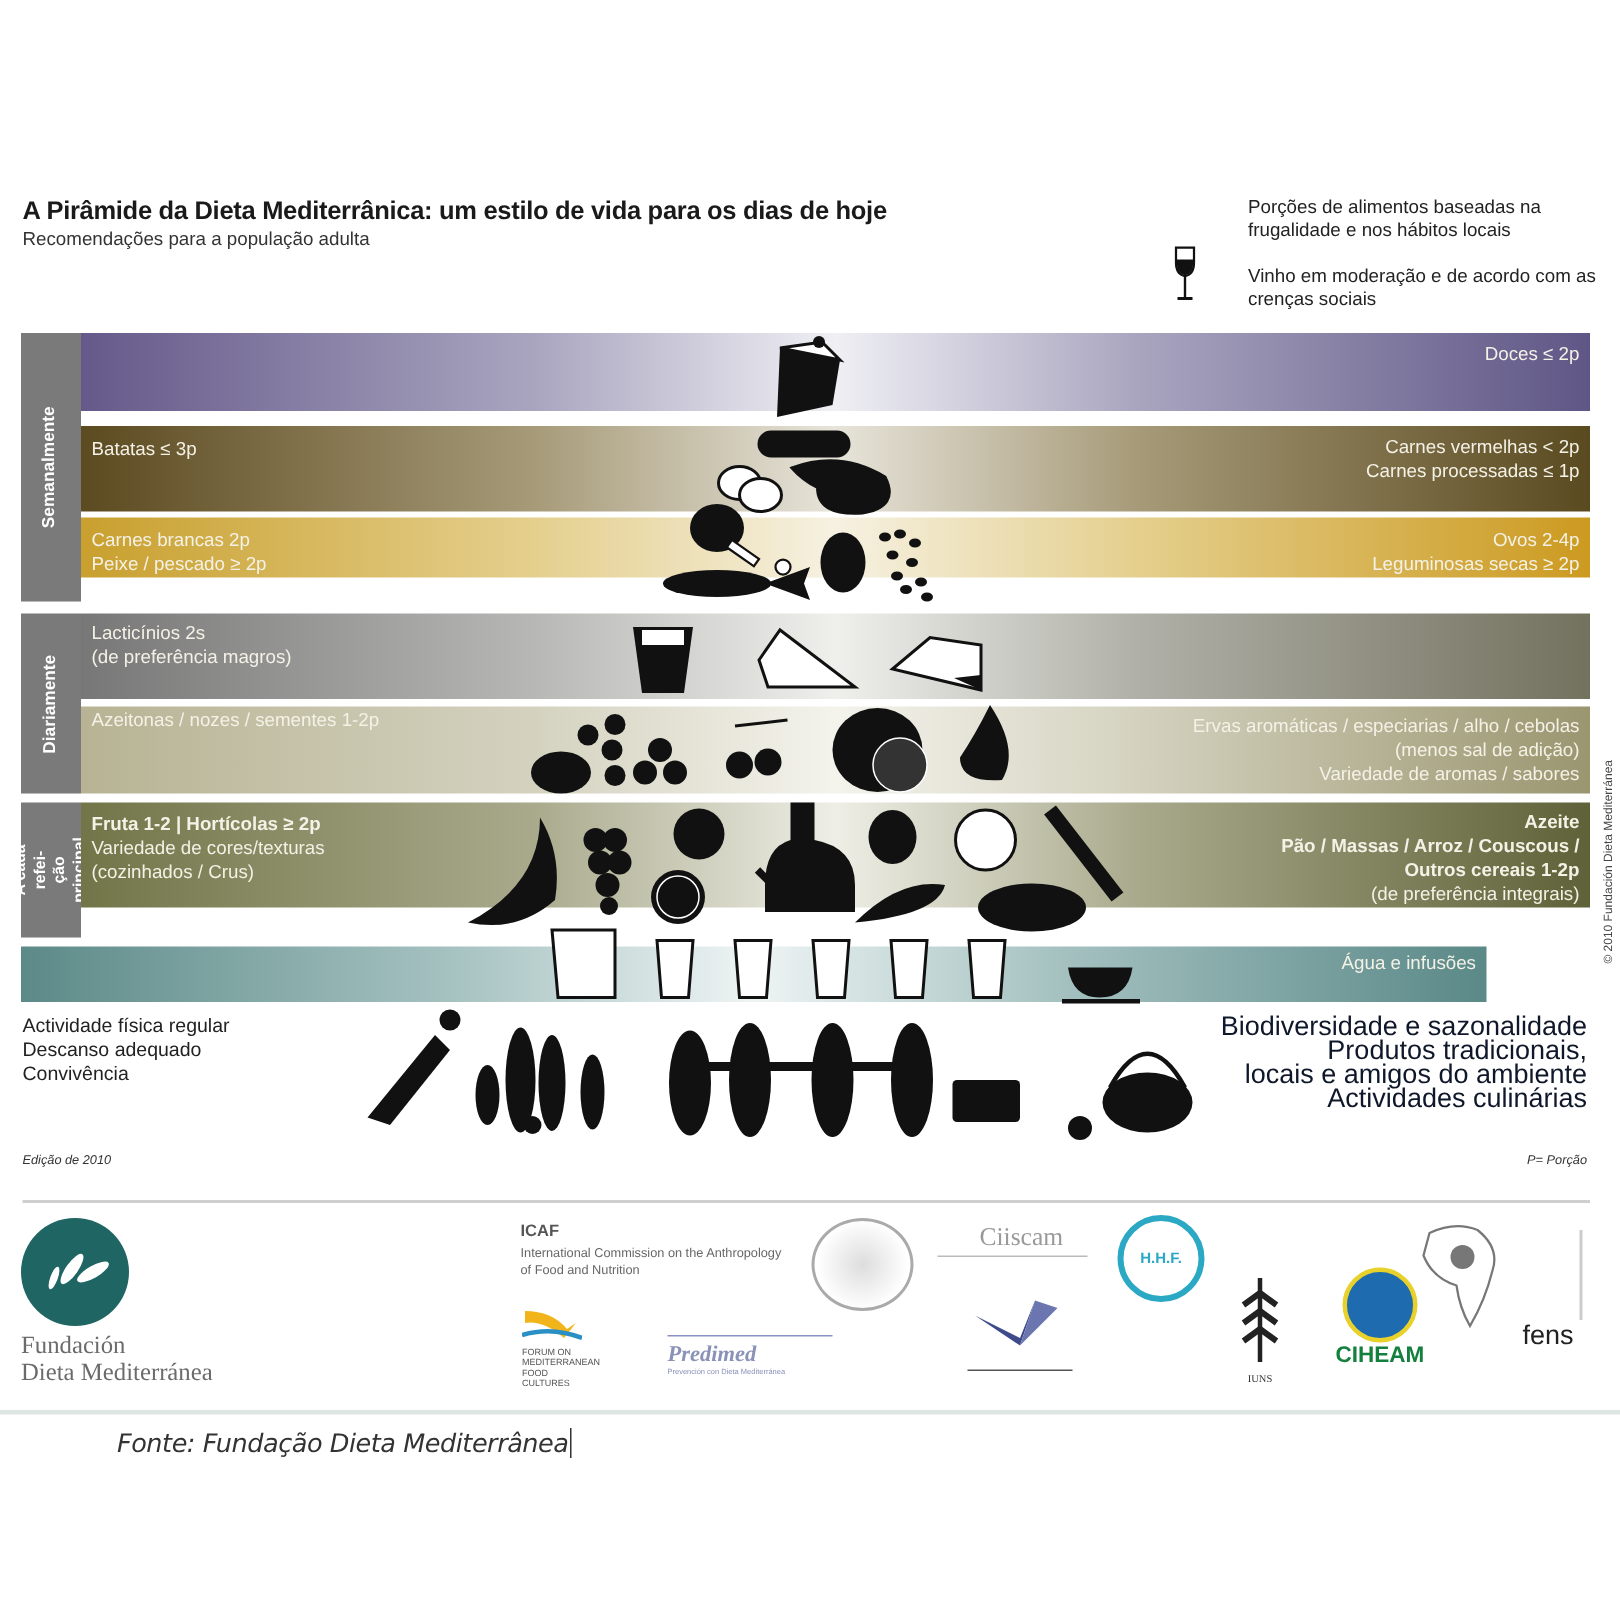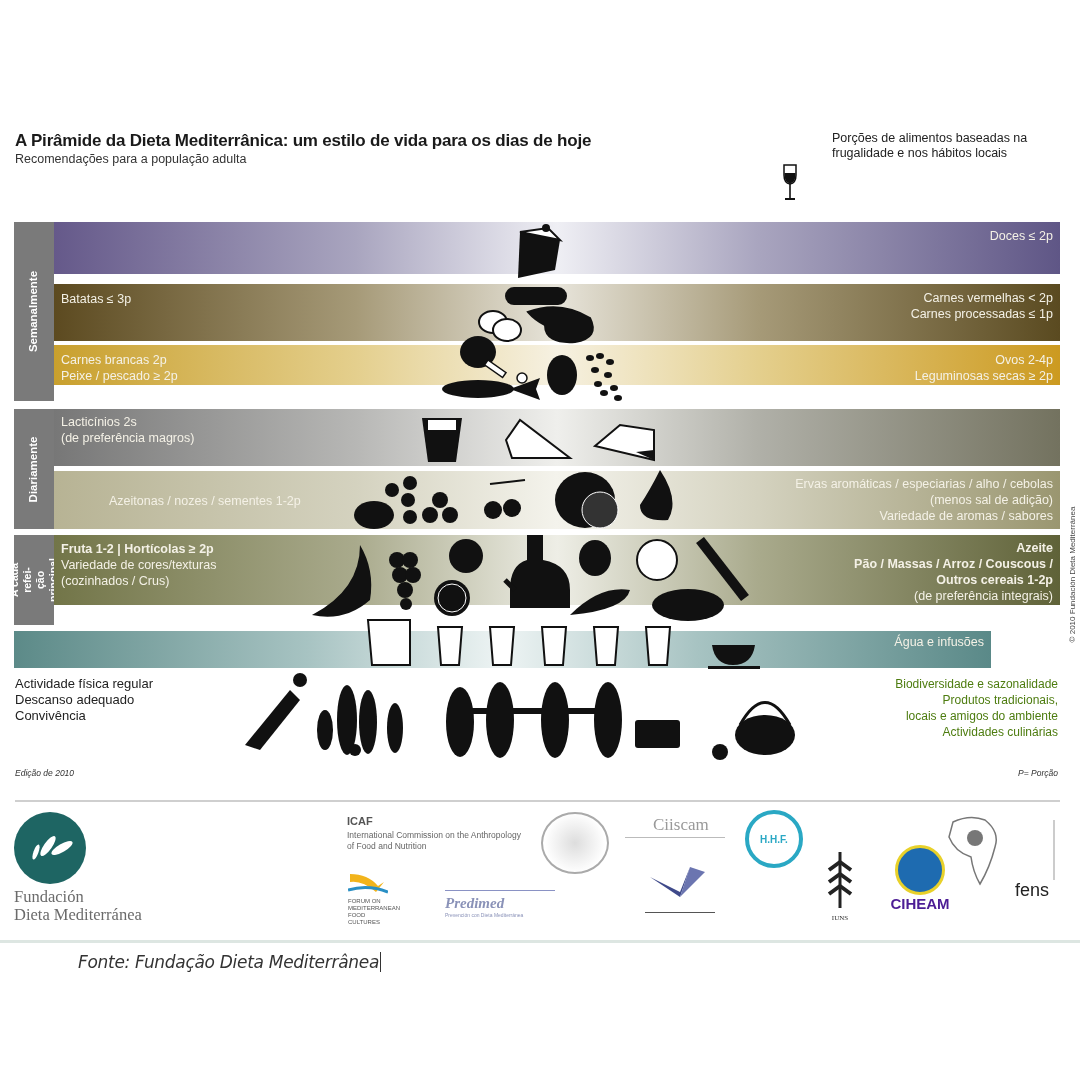--- a/index.html
+++ b/index.html
@@ -28,21 +28,21 @@
   .b-olives { top: 471px; height: 58px; background: linear-gradient(90deg,#b7b394 0%,#d4d2bf 30%,#f4f3ec 50%,#d4d2bf 70%,#9a9670 100%); }
   .b-fruit  { top: 535px; height: 70px; background: linear-gradient(90deg,#727548 0%,#a9aa8c 30%,#eeeee6 50%,#a9aa8c 70%,#5f6238 100%); }
   .b-water  { top: 631px; height: 37px; left: 14px; width: 977px; background: linear-gradient(90deg,#5c8a88 0%,#a7c3c2 30%,#eef4f4 50%,#a7c3c2 70%,#5a8988 100%); }
 
   .g-week { top: 222px; height: 179px; }
   .g-day  { top: 409px; height: 120px; }
   .g-meal { top: 535px; height: 90px; font-size: 10.5px; }
 
   .icon { position: absolute; }
   .lifestyle-l { position: absolute; left: 15px; top: 676px; font-size: 13px; line-height: 16px; color: #222; }
-  .lifestyle-r { position: absolute; right: 22px; top: 676px; font-size: 12px; line-height: 16px; color: #4d7c0f; text-align: right; }
+  .lifestyle-r { position: absolute; right: 22px; top: 676px; font-size: 18px; line-height: 16px; color: #0f172a; text-align: right; }
   .edition { position: absolute; left: 15px; top: 768px; font-size: 8.5px; font-style: italic; color: #333; }
   .portion { position: absolute; right: 22px; top: 768px; font-size: 8.5px; font-style: italic; color: #333; }
   .copyright { position: absolute; left: 1062px; top: 480px; width: 14px; height: 200px; }
   .copyright span { position: absolute; left: -90px; top: 90px; width: 200px; transform: rotate(-90deg); font-size: 8px; color: #444; white-space: nowrap; text-align:center; }
 
   .divider { position: absolute; left: 15px; top: 800px; width: 1045px; height: 2px; background: #cfcfcf; }
   .divider2 { position: absolute; left: 0; top: 940px; width: 1080px; height: 3px; background: #dde6e2; }
 
   .fdm-logo { position: absolute; left: 14px; top: 812px; width: 72px; height: 72px; border-radius: 50%; background: #1e6563; }
   .fdm-name { position: absolute; left: 14px; top: 888px; font-family: "Liberation Serif", "DejaVu Serif", serif; font-size: 16.5px; line-height: 18px; color: #6b6b6b; }
@@ -62,20 +62,21 @@
 
 <div class="notes">
   <div class="n1">Porções de alimentos baseadas na frugalidade e nos hábitos locais</div>
   <div class="n2">
     <svg class="wine" viewBox="0 0 16 40" style="left:-24px;top:-14px;">
       <path d="M2 2 H14 V12 Q14 20 8 21 Q2 20 2 12 Z" fill="none" stroke="#111" stroke-width="1.5"></path>
       <path d="M2.5 10 H13.5 V12 Q13.5 19.5 8 20.5 Q2.5 19.5 2.5 12 Z" fill="#111"></path>
       <rect x="7.2" y="21" width="1.6" height="14" fill="#111"></rect>
       <rect x="3" y="35" width="10" height="2" fill="#111"></rect>
     </svg>
+    <span>Vinho em moderação e de acordo com as crenças sociais</span>
   </div>
 </div>
 
 <div class="groups g-week">
     <span>Semanalmente</span>
   </div>
 <div class="groups g-day">
     <span>Diariamente</span>
   </div>
 <div class="groups g-meal">
@@ -106,21 +107,21 @@
 </div>
 
 <div class="band b-dairy">
   <div class="lt" style="top:5px;">
     <div>Lacticínios 2s</div>
     <div>(de preferência magros)</div>
   </div>
 </div>
 
 <div class="band b-olives">
-  <div class="lt" style="top:22px;margin-left:48px;">Azeitonas / nozes / sementes 1-2p</div>
+  <div class="lt" style="top:1px;">Azeitonas / nozes / sementes 1-2p</div>
   <div class="rt" style="top:5px;">
     <div>Ervas aromáticas / especiarias / alho / cebolas</div>
     <div>(menos sal de adição)</div>
     <div>Variedade de aromas / sabores</div>
   </div>
 </div>
 
 <div class="band b-fruit">
   <div class="lt" style="top:6px;">
     <div class="bold">Fruta 1-2 | Hortícolas ≥ 2p</div>
@@ -375,21 +376,21 @@
 </div>
 <div style="position:absolute;left:820px;top:850px;width:40px;height:80px;text-align:center;">
   <svg width="34" height="60" viewBox="0 0 34 60">
       <path d="M17 2 V58" stroke="#222" stroke-width="3"></path>
       <path d="M17 12 L6 20 M17 12 L28 20 M17 24 L6 32 M17 24 L28 32 M17 36 L6 44 M17 36 L28 44" stroke="#222" stroke-width="4"></path>
     </svg>
   <div style="font-size:7px;color:#333;font-family:'Liberation Serif',serif;">IUNS</div>
 </div>
 <div style="position:absolute;left:880px;top:845px;width:80px;text-align:center;">
   <div style="width:50px;height:50px;margin:0 auto;border-radius:50%;background:#1e6bb0;border:3px solid #e8d12a;"></div>
-  <div style="font-size:15px;font-weight:bold;color:#4c1d95;">CIHEAM</div>
+  <div style="font-size:15px;font-weight:bold;color:#15803d;">CIHEAM</div>
 </div>
 <div style="position:absolute;left:945px;top:812px;width:60px;height:78px;">
   <svg width="60" height="78" viewBox="0 0 60 78">
       <path d="M8 10 Q25 2 40 8 Q55 20 50 35 Q45 55 35 72 Q28 60 26 45 Q10 40 4 25 Z" fill="#fff" stroke="#777" stroke-width="1.5"></path>
       <circle cx="30" cy="26" r="8" fill="#777"></circle>
     </svg>
 </div>
 <div style="position:absolute;left:1015px;top:820px;width:60px;height:110px;">
   <div style="position:absolute;left:38px;top:0;width:2px;height:60px;background:#ccc;"></div>
   <div style="position:absolute;left:0;top:60px;font-size:18px;color:#222;">fens</div>

